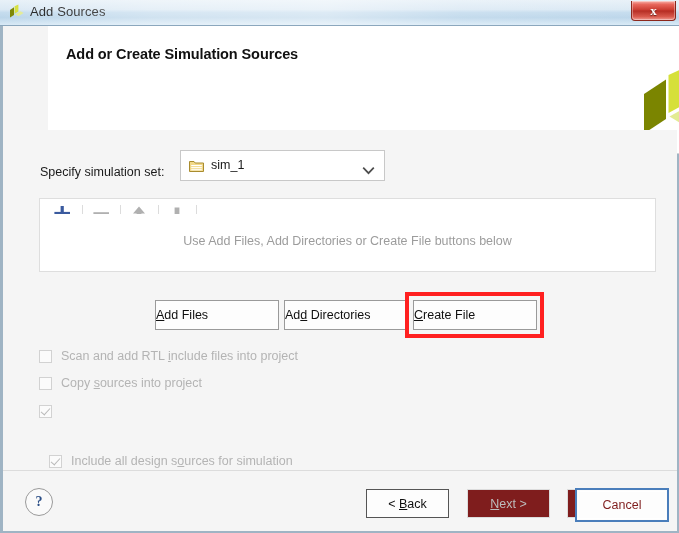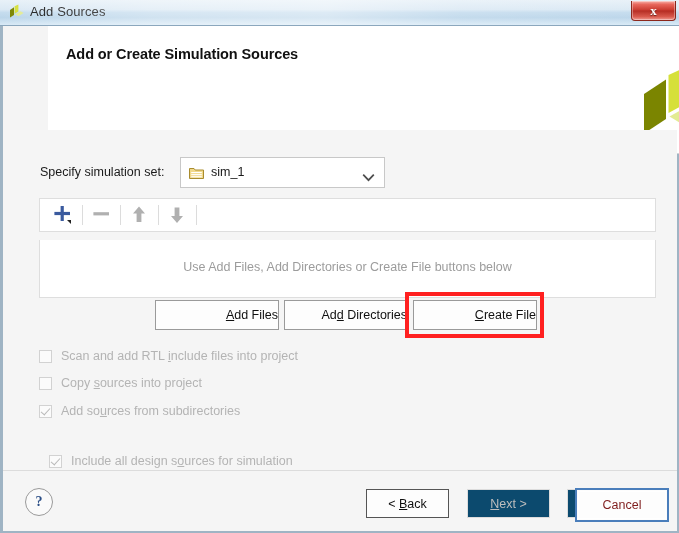--- a/index.html
+++ b/index.html
@@ -134,21 +134,21 @@
     position: absolute;
     font-size: 12.5px;
     color: #1a1a1a;
     white-space: nowrap;
   }
   #simset-label { left: 37px; top: 165px; }
 
   
   #simset-combo {
     position: absolute;
-    left: 177px; top: 157px;
+    left: 177px; top: 150px;
     width: 205px; height: 31px;
     background: #ffffff;
     border: 1px solid #c8c8c8;
     box-sizing: border-box;
     cursor: pointer;
   }
   #simset-folder-icon {
     position: absolute;
     left: 8px; top: 8px;
     width: 15px; height: 14px;
@@ -187,21 +187,21 @@
     cursor: pointer;
   }
   .tb-sep {
     position: absolute;
     top: 6px;
     width: 1px; height: 20px;
     background: #dcdcdc;
   }
   #list-empty {
     position: absolute;
-    left: 0; top: 42px;
+    left: 0; top: 16px;
     width: 617px; height: 58px;
     background: #ffffff;
     border: 1px solid #dedede;
     border-top: none;
     box-sizing: border-box;
   }
   #list-empty-text {
     position: absolute;
     left: 0; top: 20px;
     width: 100%;
@@ -215,21 +215,21 @@
     position: absolute;
     top: 300px;
     height: 30px;
     background: #fdfdfd;
     border: 1px solid #9a9a9a;
     box-sizing: border-box;
     font-size: 12.5px;
     color: #101010;
     display: flex;
     align-items: center;
-    justify-content: flex-end;
+    justify-content: flex-start;
     cursor: pointer;
     font-family: "Liberation Sans", sans-serif;
   }
   #btn-add-files      { left: 152px; width: 124px; }
   #btn-add-dirs       { left: 281px; width: 124px; }
   #btn-create-file    { left: 410px; width: 124px; }
 
   #create-file-highlight {
     position: absolute;
     left: 402px; top: 292px;
@@ -318,21 +318,21 @@
     justify-content: center;
     background: #fdfdfd;
     border: 1px solid #9a9a9a;
     color: #101010;
     cursor: pointer;
     font-family: "Liberation Sans", sans-serif;
   }
   .nav-btn.disabled {
     color: #bdbdbd;
     border-color: #dcdcdc;
-    background: #0c4a6e;
+    background: #7f1d1d;
     cursor: default;
   }
   #btn-back   { left: 363px; border-color: #555555; }
   #btn-next   { left: 464px; }
   #btn-finish { left: 564px; }
 
   #btn-cancel {
     position: absolute;
     left: 572px; top: 488px;
     width: 94px; height: 34px;
@@ -460,21 +460,20 @@
   <div class="cb-row" id="cb-row-0">
     <div class="cb-box"></div>
     <div class="cb-label"><span>Scan and add RTL </span><span class="mn">i</span><span>nclude files into project</span></div>
   </div>
   <div class="cb-row" id="cb-row-1">
     <div class="cb-box"></div>
     <div class="cb-label"><span>Copy </span><span class="mn">s</span><span>ources into project</span></div>
   </div>
   <div class="cb-row" id="cb-row-2">
     <div class="cb-box checked"></div>
-    <div class="cb-label"><span>Add so</span><span class="mn">u</span><span>rces from subdirectories</span></div>
   </div>
   <div class="cb-row" id="cb-row-3">
     <div class="cb-box checked"></div>
     <div class="cb-label"><span>Include all design s</span><span class="mn">o</span><span>urces for simulation</span></div>
   </div>
 
   <div id="footer-divider"></div>
   <div id="footer">
     <div id="help-button">?</div>
 

